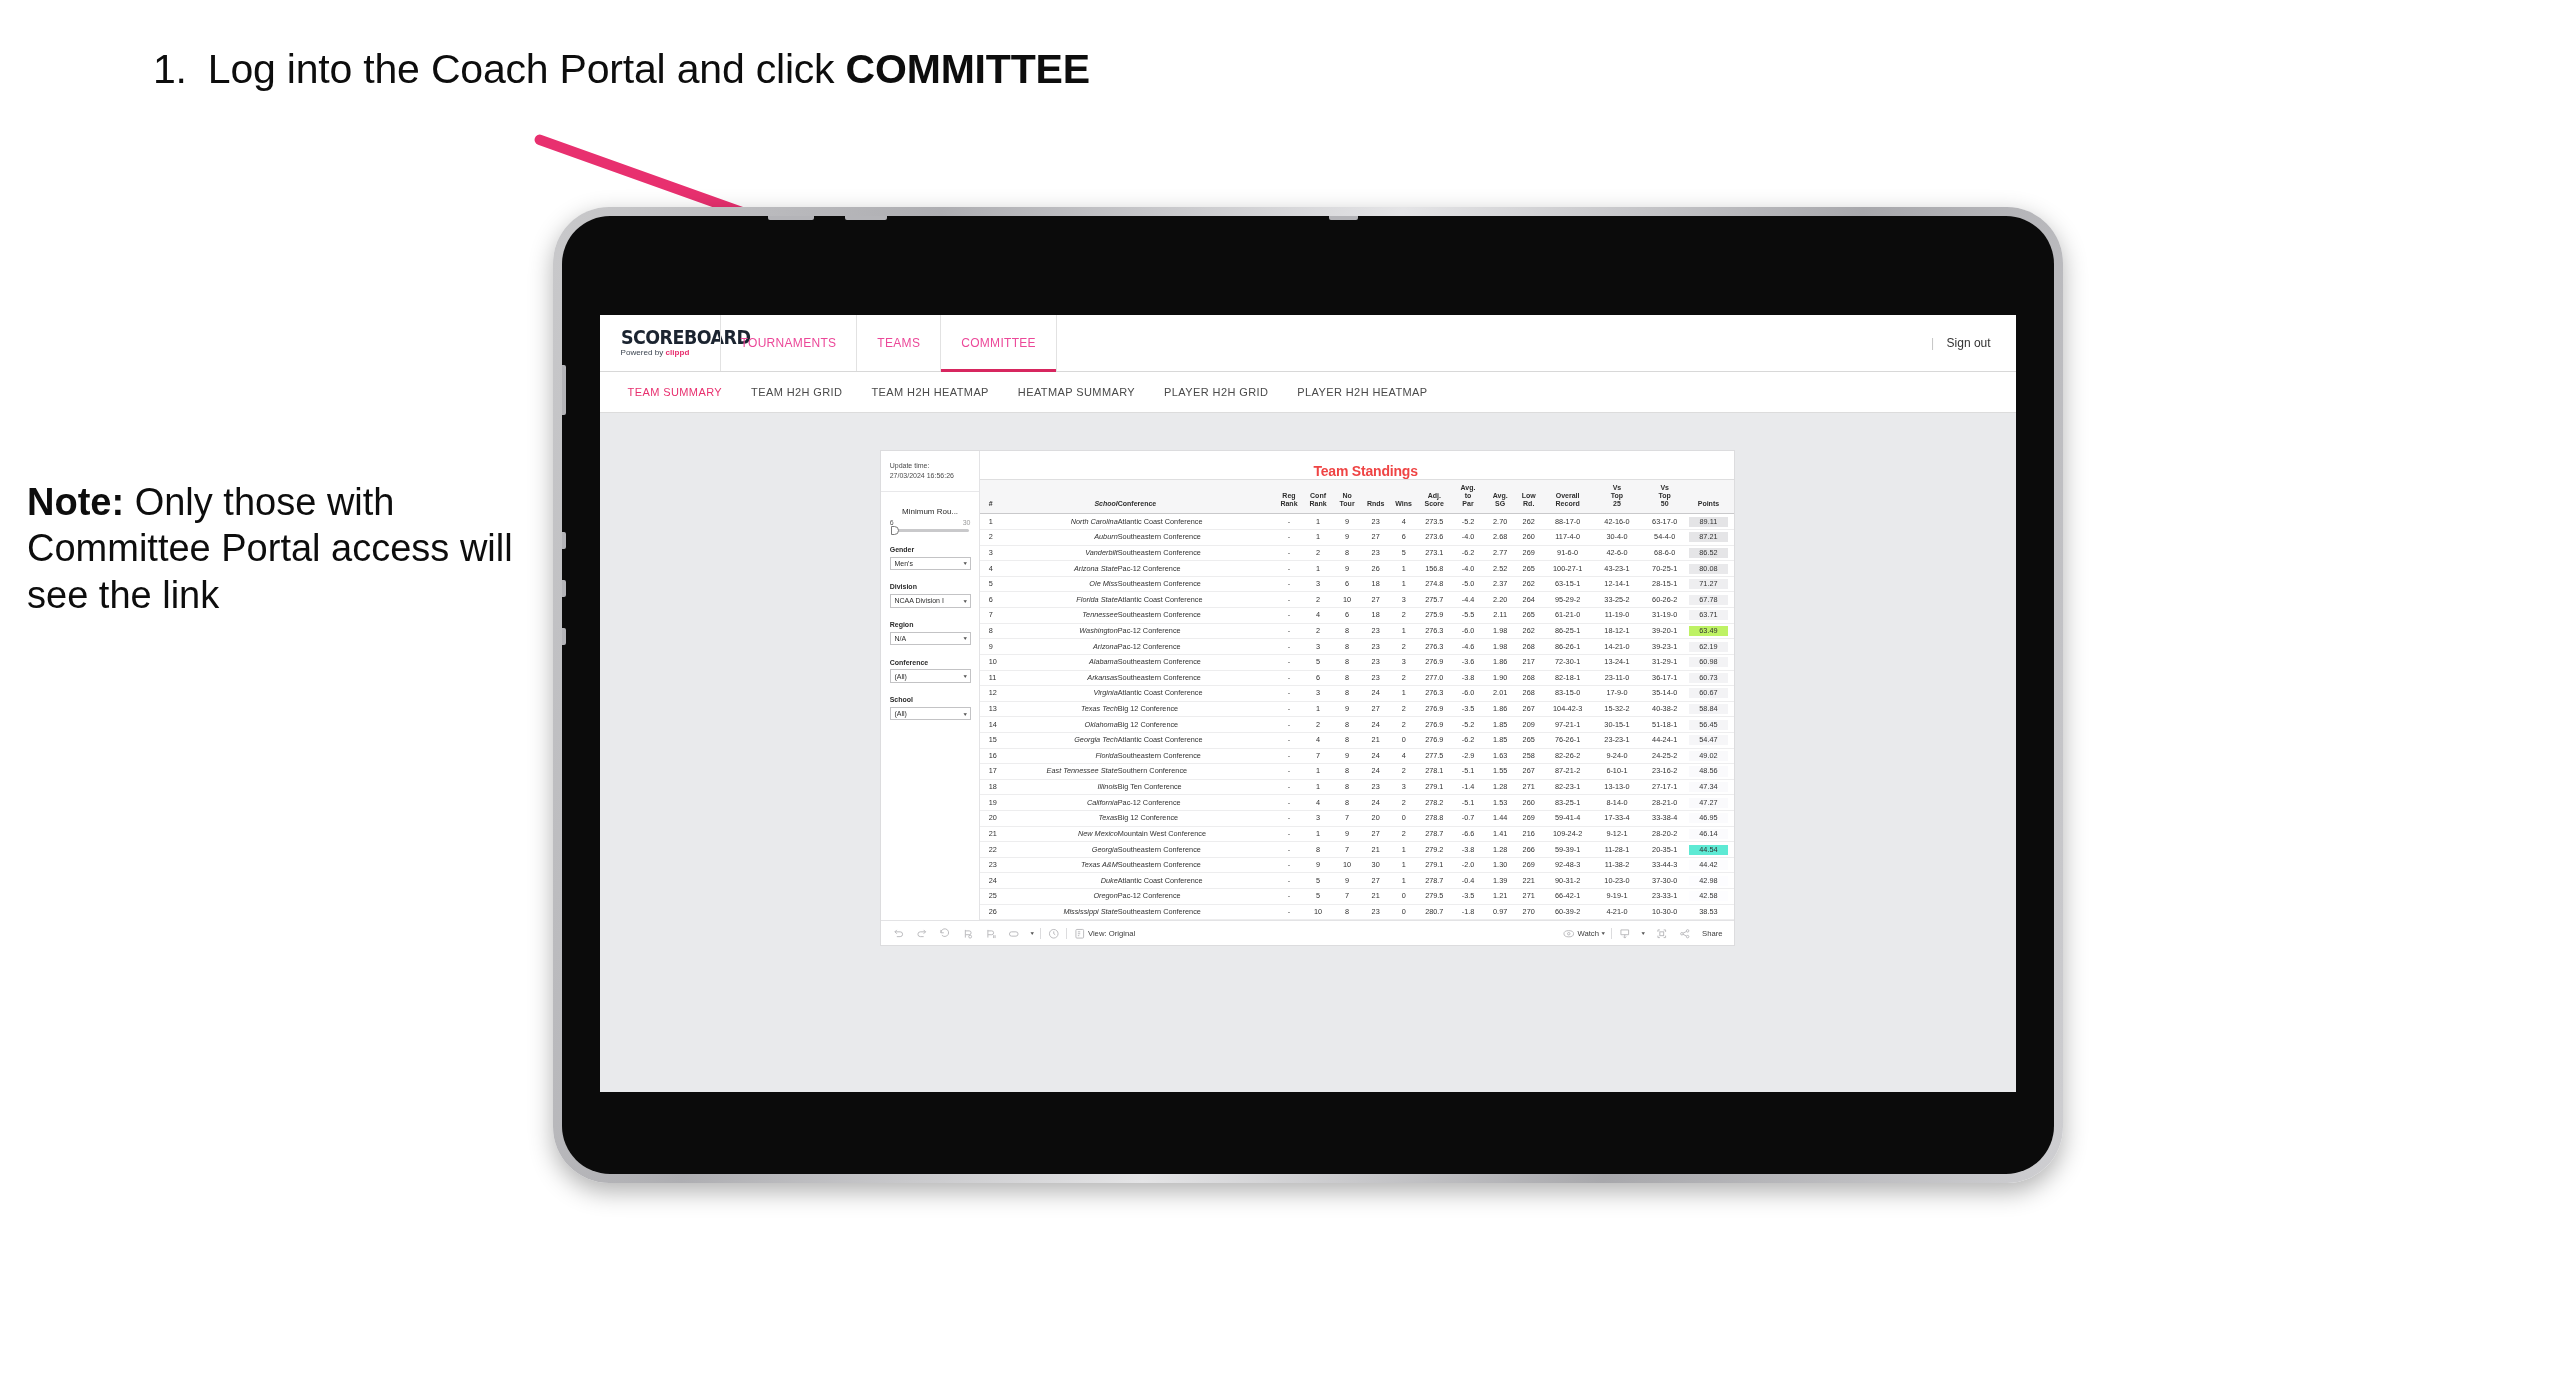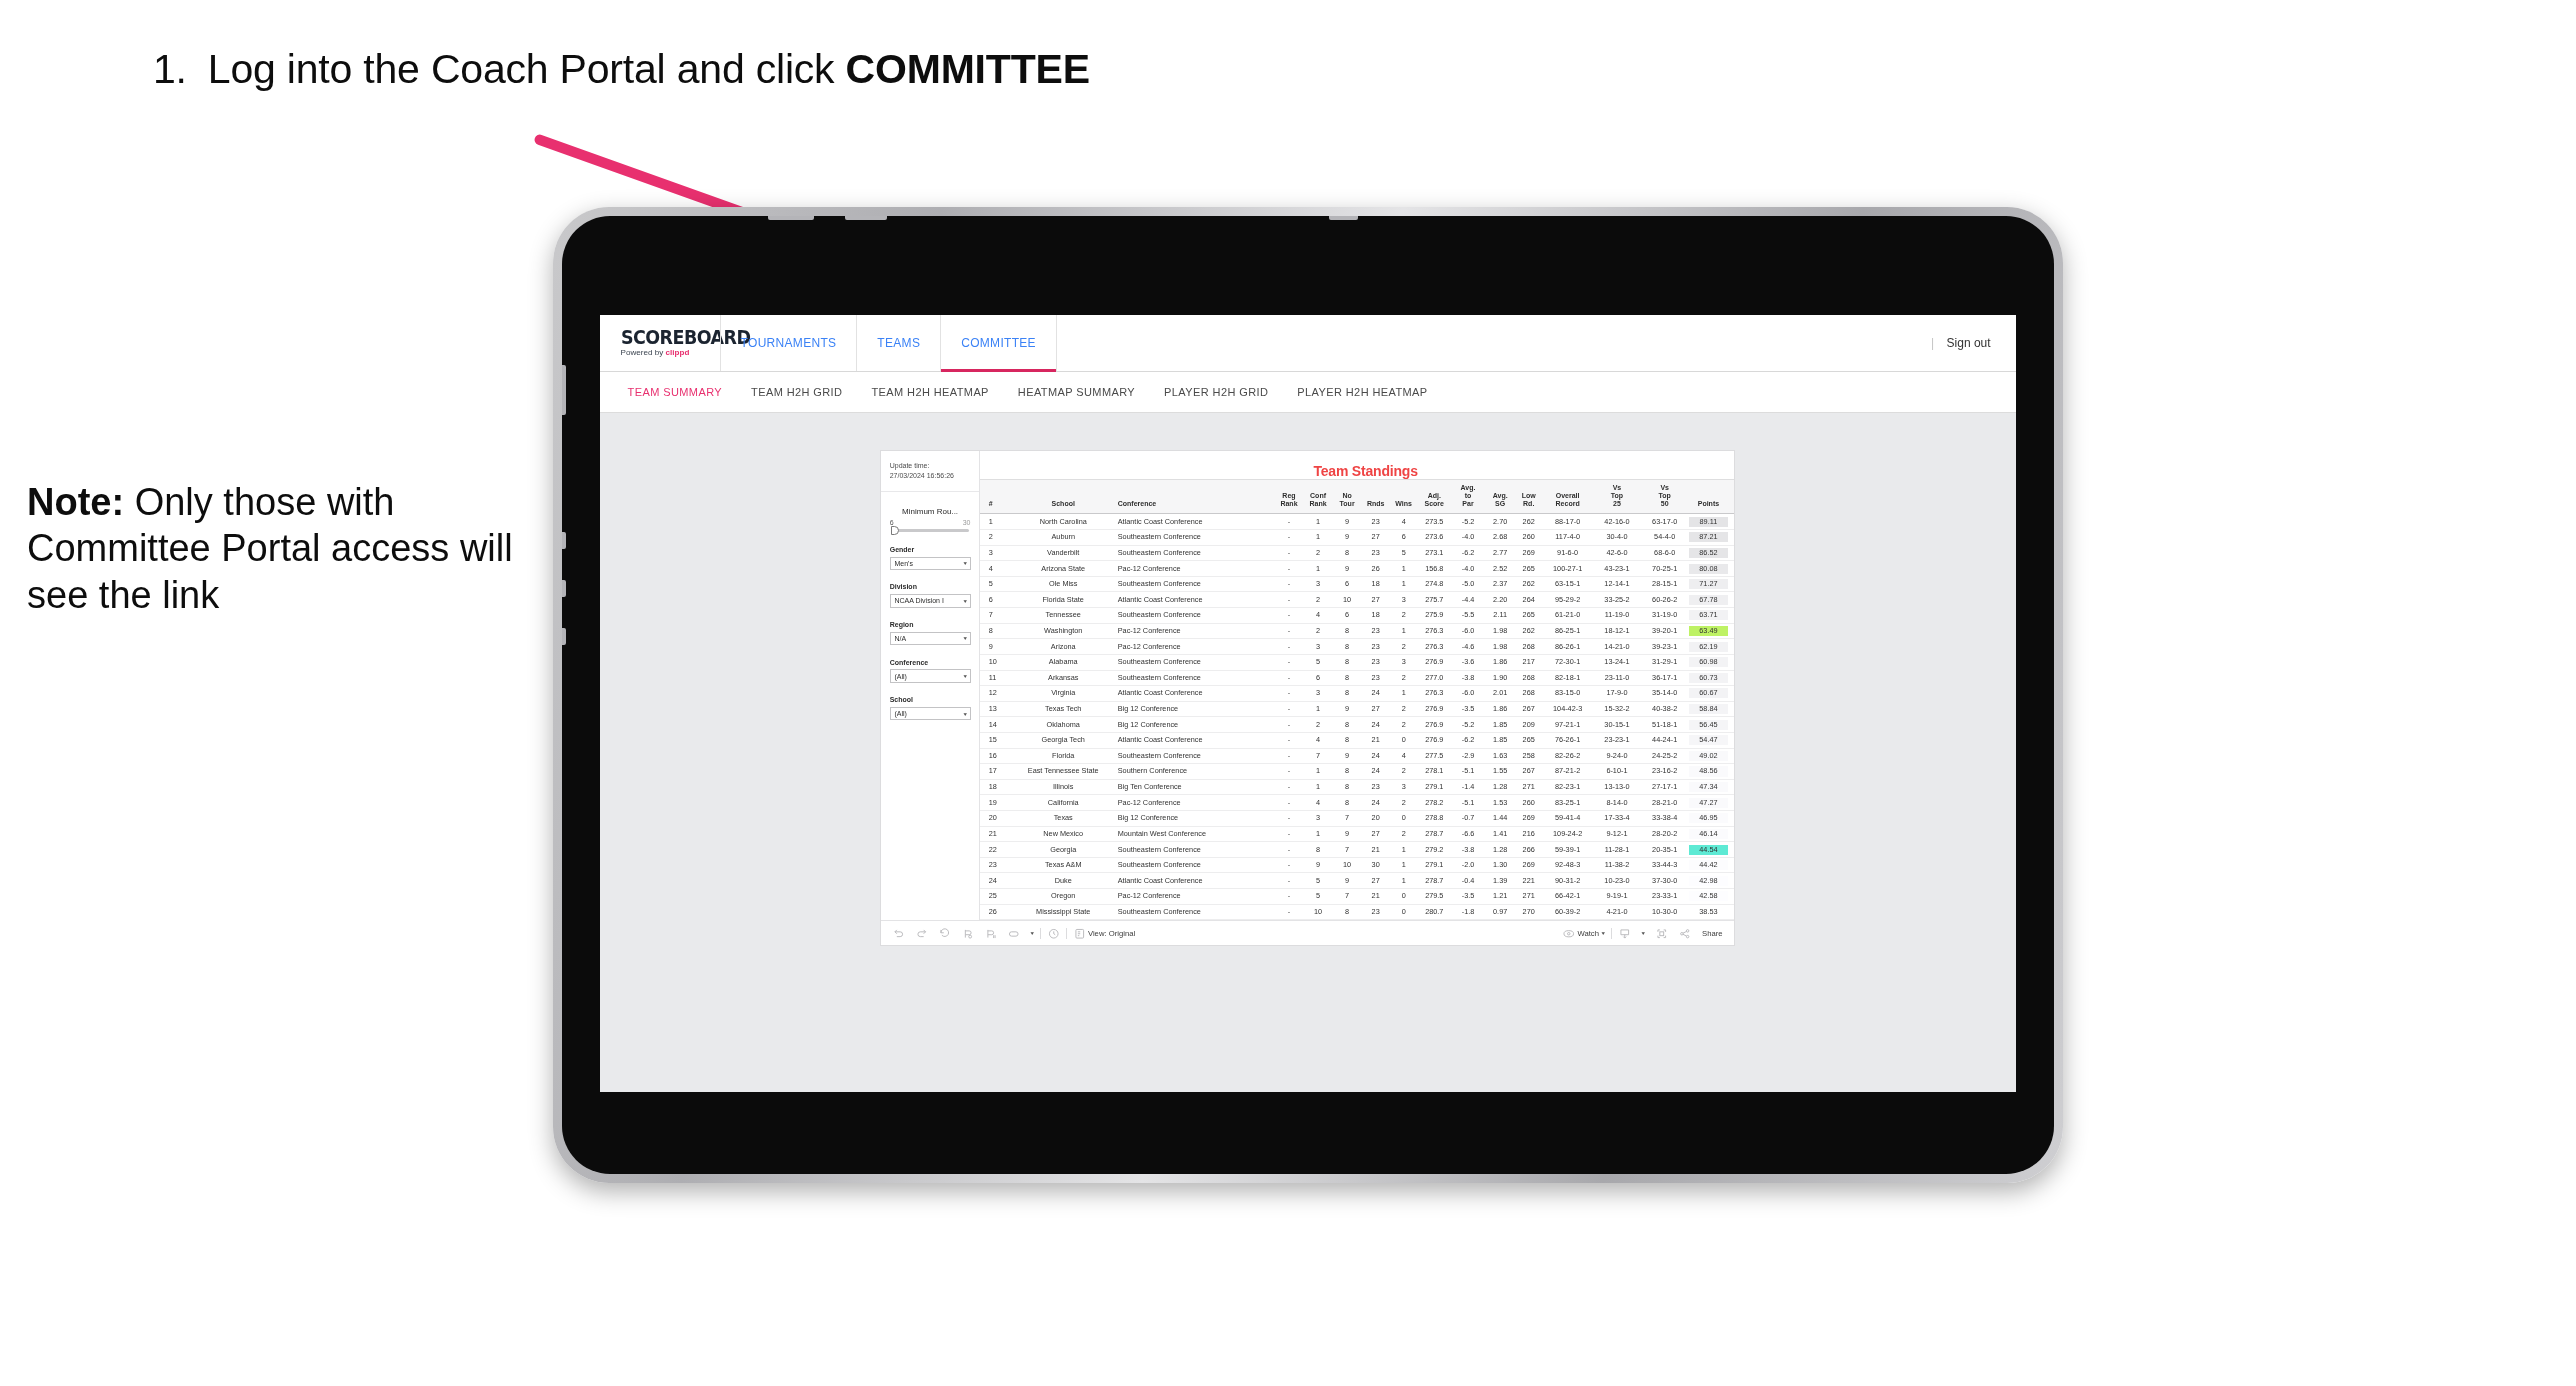--- a/index.html
+++ b/index.html
@@ -70,21 +70,21 @@
   .logo-main{
     font-family:"DejaVu Sans",sans-serif;font-weight:700;font-size:19px;
     letter-spacing:-0.6px;color:#1b2430;line-height:1;
     transform:scaleX(0.92);transform-origin:left center;
   }
   .logo-sub{font-size:8.1px;color:#3b4450;margin-top:1.9px;line-height:1;}
   .logo-sub .brand{color:#e8306f;font-weight:700;}
 
   .nav-item{
     display:flex;align-items:center;padding:14px 20px;
-    font-size:12px;letter-spacing:0.3px;color:#3b82f6;
+    font-size:12px;letter-spacing:0.3px;color:#ec4899;
     border-left:1px solid #e2e2e2;cursor:pointer;position:relative;
   }
   .nav-item.active::after{
     content:"";position:absolute;left:0;right:0;bottom:-1px;height:2.4px;background:#d7265f;
   }
   .nav-spacer{flex:1;border-left:1px solid #e2e2e2;}
   .signout-cell{
     display:flex;align-items:center;gap:12.5px;padding:0 25px 0 0;font-size:12px;color:#333;
   }
   .vbar{color:#c4c4c4;}
@@ -148,21 +148,21 @@
     font-size:7px;font-weight:700;color:#2e2e2e;
     padding:3.8px 0 4.8px 0;vertical-align:bottom;
     border-top:1px solid #dededf;border-bottom:1px solid #c9c9cb;
     background:#f6f6f7;line-height:1.18;
   }
   table.standings td{
     font-size:7.3px;color:#323232;padding:2.3px 0;
     border-bottom:1px solid #ededee;line-height:1.1;
   }
   .c-rank{width:19px;text-align:left;padding-left:8.6px!important;}
-  .c-school{width:105px;text-align:center;}
+  .c-school{width:105px;text-align:right;font-style:italic;}
   .c-conf{width:151px;text-align:left;}
   .c-num{width:28px;text-align:center;}
   .c-rnds{width:27px;text-align:center;}
   .c-wins{width:27px;text-align:center;}
   .c-adj{width:32px;text-align:center;}
   .c-atp{width:33px;text-align:center;}
   .c-sg{width:29px;text-align:center;}
   .c-low{width:26px;text-align:center;}
   .c-ovr{width:49px;text-align:center;}
   .c-t25{width:46px;text-align:center;}

